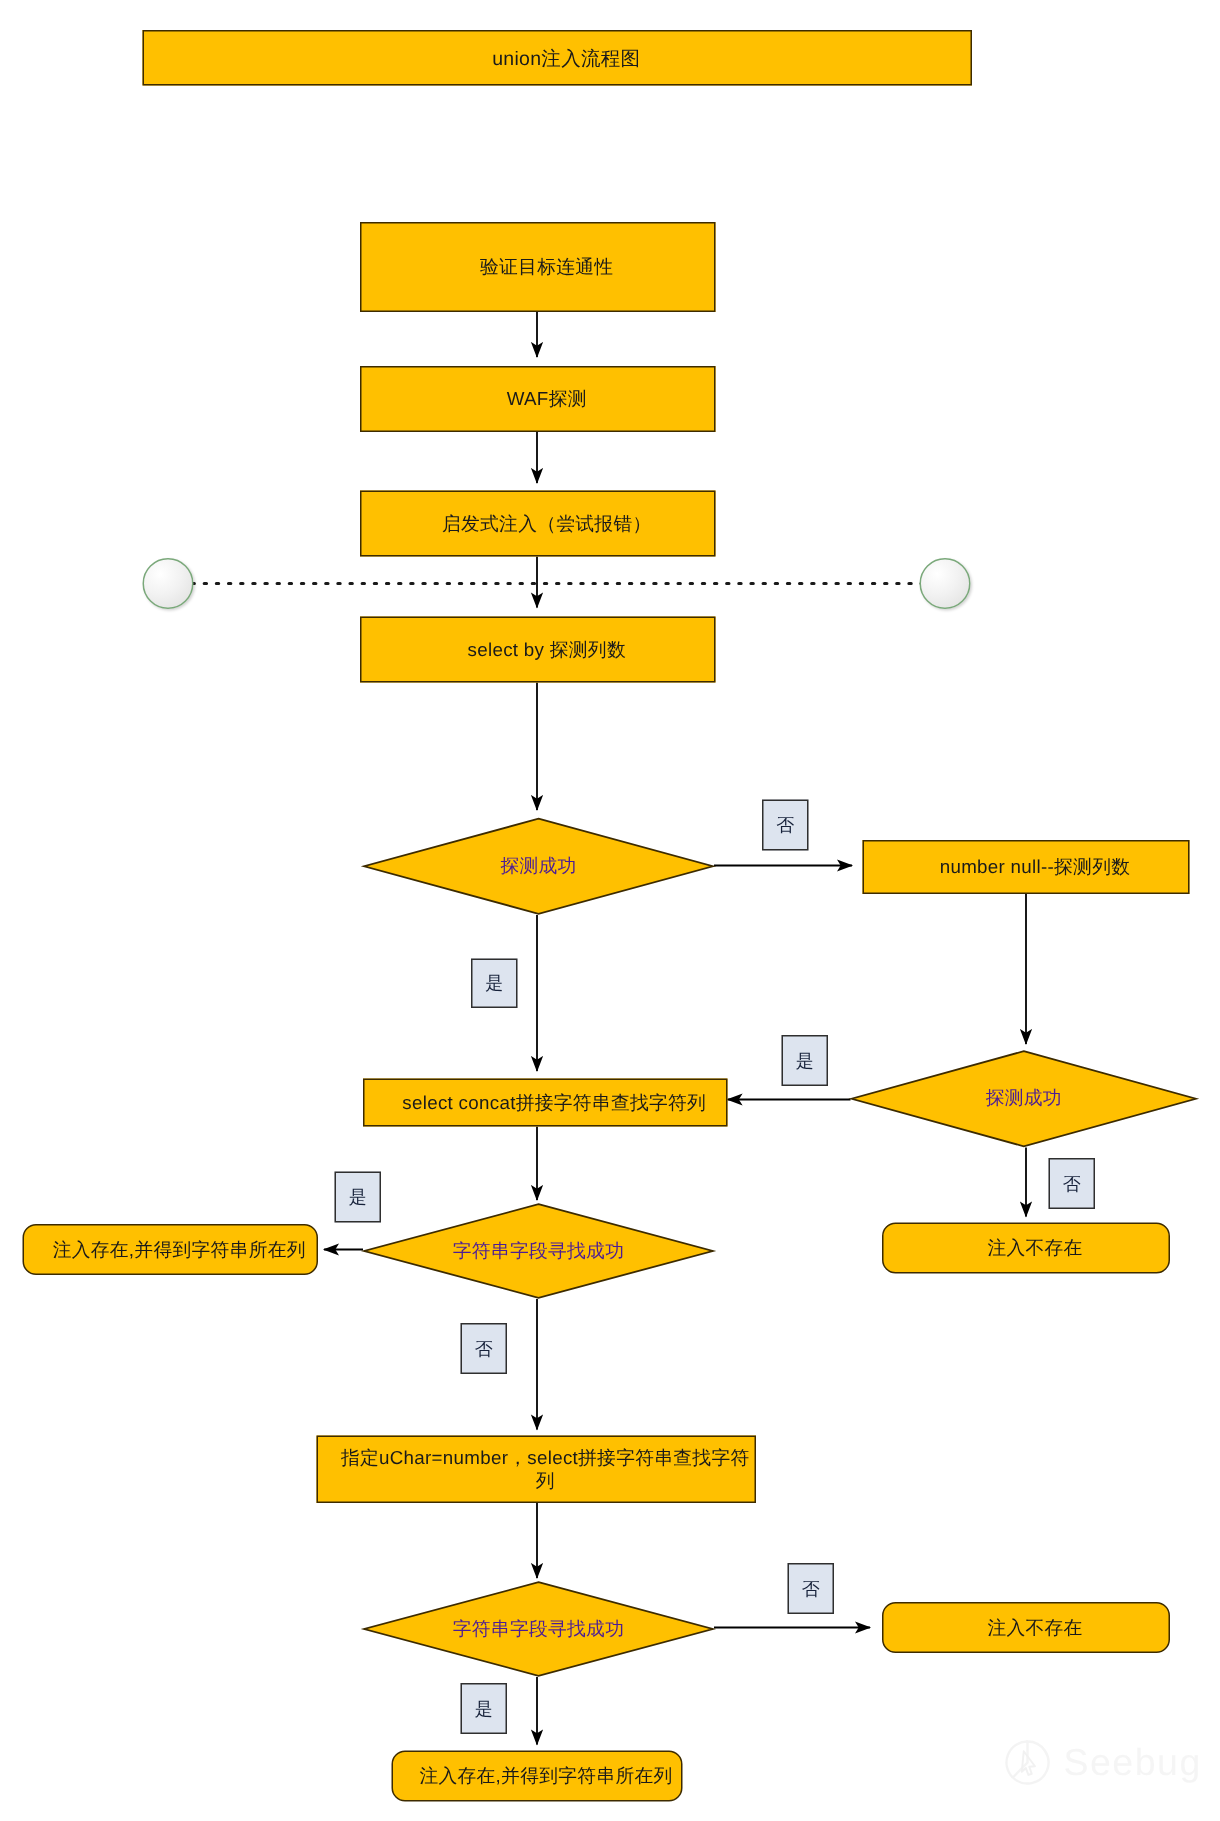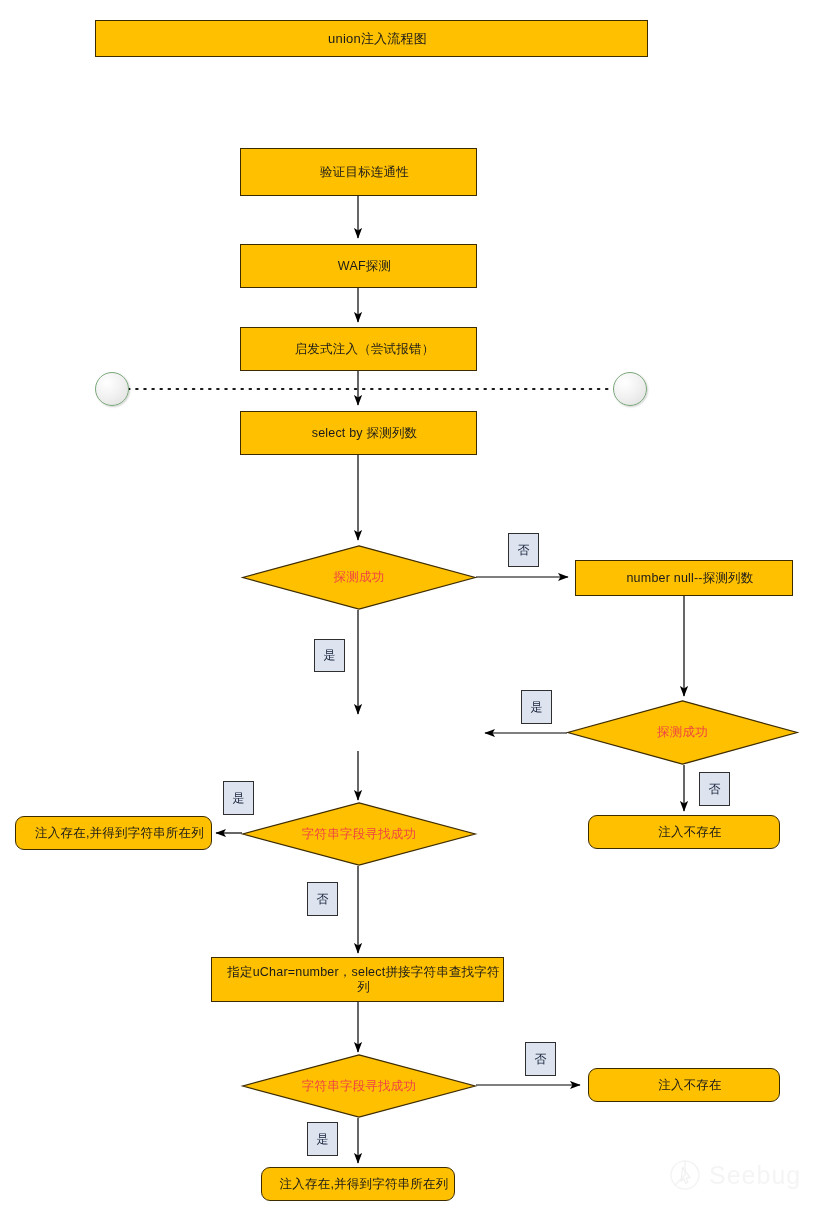--- a/index.html
+++ b/index.html
@@ -66,21 +66,21 @@
   .diamond-label {
     position: absolute;
     left: 0;
     top: 0;
     width: 100%;
     height: 100%;
     display: flex;
     align-items: center;
     justify-content: center;
     font-size: 12.5px;
-    color: #ef4444;
+    color: #4c1d95;
     letter-spacing: 0.2px;
   }
   .edge-label {
     position: absolute;
     box-sizing: border-box;
     background: #dde4ef;
     border: 1.1px solid #2f2f2f;
     color: #16213a;
     font-size: 12px;
     display: flex;
@@ -150,21 +150,21 @@
       <line x1="476" y1="1085" x2="580" y2="1085" marker-end="url(#arrow)"></line>
 
       <line x1="358" y1="1118" x2="358" y2="1163" marker-end="url(#arrow)"></line>
     </g>
 
     <line x1="128" y1="389" x2="615" y2="389" stroke="#1a1a1a" stroke-width="2" stroke-dasharray="1.6 6.5" stroke-linecap="round" fill="none"></line>
   </svg>
 
   <div class="node title-box" style="left:95px; top:20px; width:553px; height:37px;">union注入流程图</div>
 
-  <div class="node rect" style="left:240px; top:148px; width:237px; height:48px;">验证目标连通性</div>
+  <div class="node rect" style="left:240px; top:148px; width:237px; height:60px;">验证目标连通性</div>
 
   <div class="node rect" style="left:240px; top:244px; width:237px; height:44px;">WAF探测</div>
 
   <div class="node rect" style="left:240px; top:327px; width:237px; height:44px;">启发式注入（尝试报错）</div>
 
   <div class="node rect" style="left:240px; top:411px; width:237px; height:44px;">select by 探测列数</div>
 
   <div class="terminator" style="left:95px; top:372px; width:34px; height:34px;"></div>
   <div class="terminator" style="left:613px; top:372px; width:34px; height:34px;"></div>
 
@@ -177,20 +177,21 @@
 
   <div class="node rect" style="left:575px; top:560px; width:218px; height:36px;">number null--探测列数</div>
 
   <div class="diamond-wrap" style="left:567px; top:700px; width:231px; height:65px;">
     <svg width="231" height="65" viewBox="0 0 231 65">
       <polygon points="115.5,0.8 230.2,32.5 115.5,64.2 0.8,32.5" fill="#FFC000" stroke="#3d2b00" stroke-width="1.2"></polygon>
     </svg>
     <div class="diamond-label">探测成功</div>
   </div>
 
+  <div class="node rect" style="left:242px; top:719px; width:243px; height:32px;">select concat拼接字符串查找字符列</div>
 
   <div class="diamond-wrap" style="left:242px; top:802px; width:234px; height:64px;">
     <svg width="234" height="64" viewBox="0 0 234 64">
       <polygon points="117,0.8 233.2,32 117,63.2 0.8,32" fill="#FFC000" stroke="#3d2b00" stroke-width="1.2"></polygon>
     </svg>
     <div class="diamond-label">字符串字段寻找成功</div>
   </div>
 
   <div class="node rounded" style="left:15px; top:816px; width:197px; height:34px;">注入存在,并得到字符串所在列</div>
 

